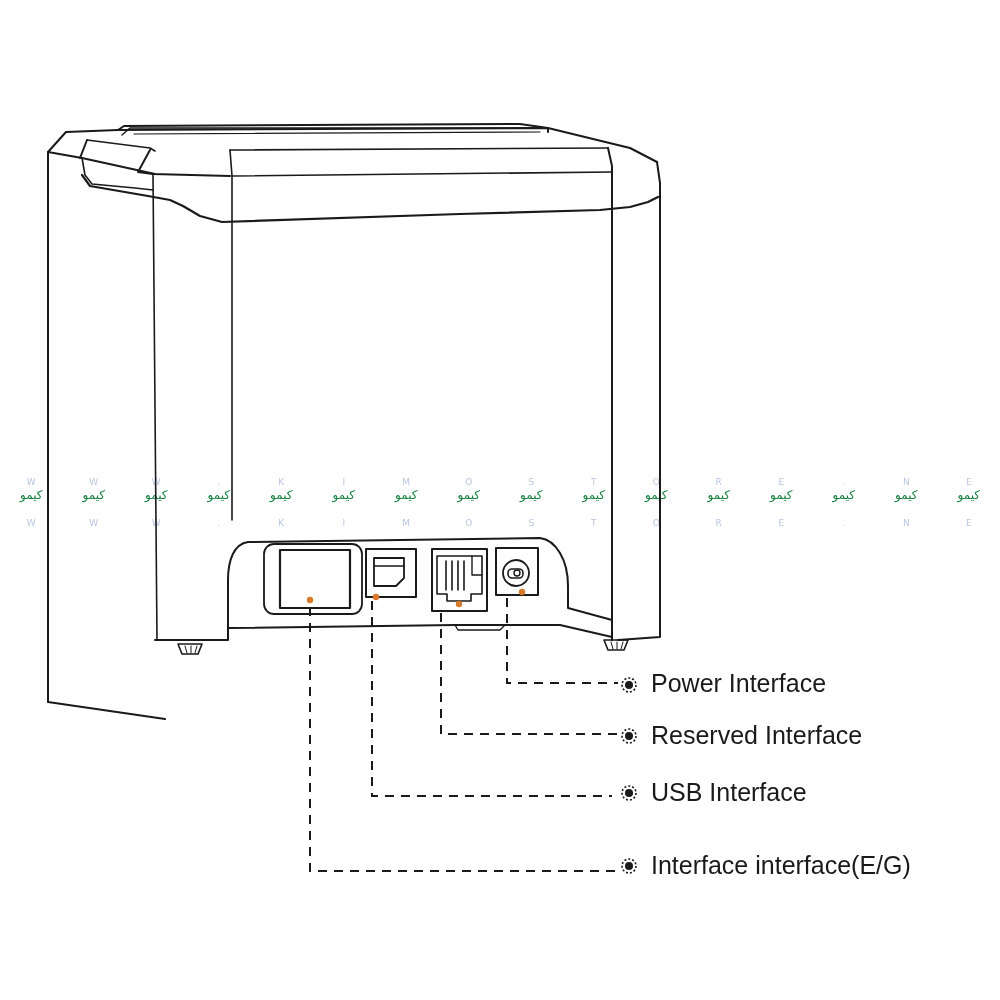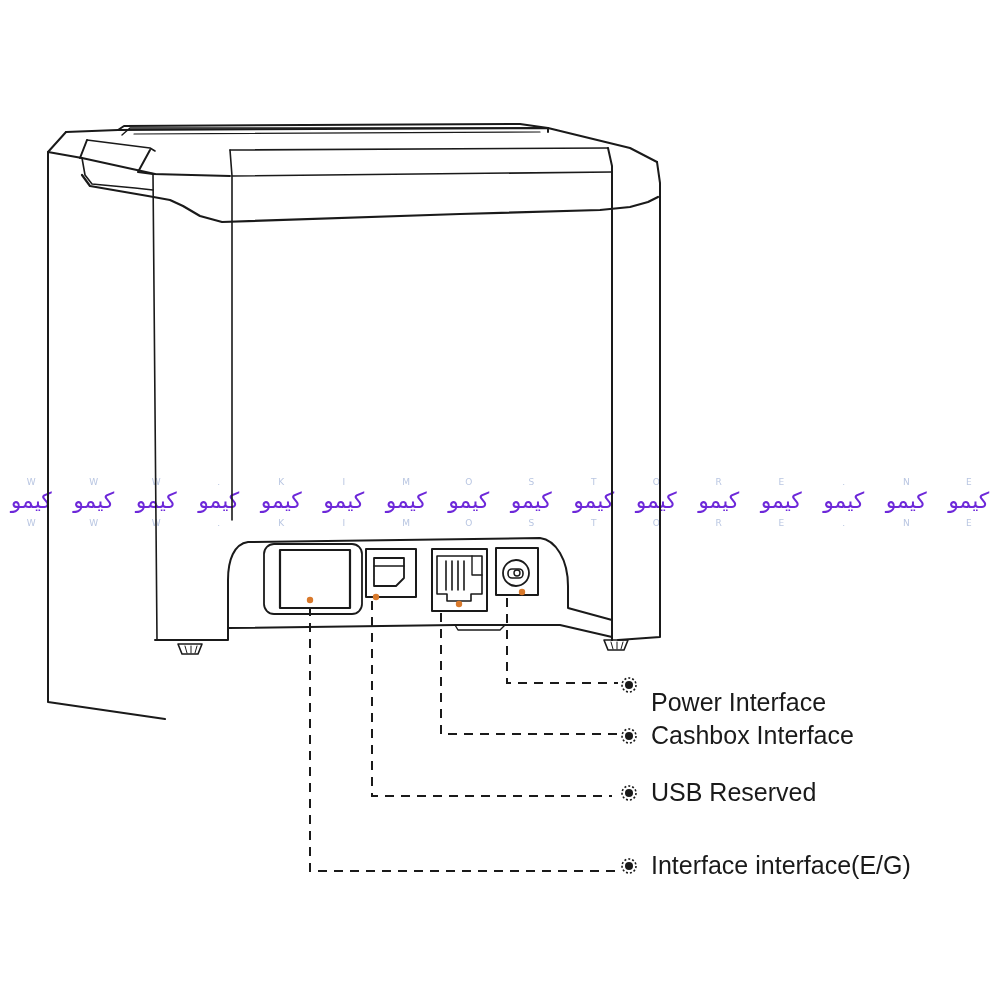--- a/index.html
+++ b/index.html
@@ -1,21 +1,21 @@
 <!DOCTYPE html>
 <html><head>
   <meta charset="utf-8">
   <style>
     html, body { margin: 0; padding: 0; background: #ffffff; }
     body { width: 1000px; height: 1000px; position: relative; overflow: hidden; font-family: "Liberation Sans", sans-serif; }
     #diagram { position: absolute; left: 0; top: 0; width: 1000px; height: 1000px; }
     .label { position: absolute; font-family: "Liberation Sans", sans-serif; font-size: 25px; color: #1a1a1a; white-space: nowrap; line-height: 1; }
     .wm-row { position: absolute; left: 0; width: 1000px; display: flex; justify-content: space-around; font-family: "DejaVu Sans", sans-serif; color: #b9c6e2; pointer-events: none; }
     .wm-letters { font-size: 9px; letter-spacing: 0; }
-    .wm-arabic { font-size: 22px; color: #6d28d9; }
+    .wm-arabic { font-size: 12px; color: #15803d; }
     .wm-row span { display: inline-block; width: 60px; text-align: center; }
     .wm-arabic span { width: 62px; }
   </style>
 </head>
 <body>
 
 <div class="wm-row wm-letters" style="top:477px;">
   <span>W</span>
     <span>W</span>
     <span>W</span>
@@ -157,16 +157,16 @@
       <circle r="7" fill="none" stroke="#1a1a1a" stroke-width="1.6" stroke-dasharray="2,2"></circle>
       <circle r="4" fill="#1a1a1a"></circle>
     </g>
     <g transform="translate(629,866)">
       <circle r="7" fill="none" stroke="#1a1a1a" stroke-width="1.6" stroke-dasharray="2,2"></circle>
       <circle r="4" fill="#1a1a1a"></circle>
     </g>
   </g>
 </svg>
 
-<div class="label" style="left:651px; top:671px;margin-top:19px;">Power Interface</div>
-<div class="label" style="left:651px; top:723px;">Cashbox Interface</div>
-<div class="label" style="left:651px; top:780px;">USB Reserved</div>
+<div class="label" style="left:651px; top:671px;">Power Interface</div>
+<div class="label" style="left:651px; top:723px;">Reserved Interface</div>
+<div class="label" style="left:651px; top:780px;">USB Interface</div>
 <div class="label" style="left:651px; top:853px;">Interface interface(E/G)</div>
 
 </body></html>

